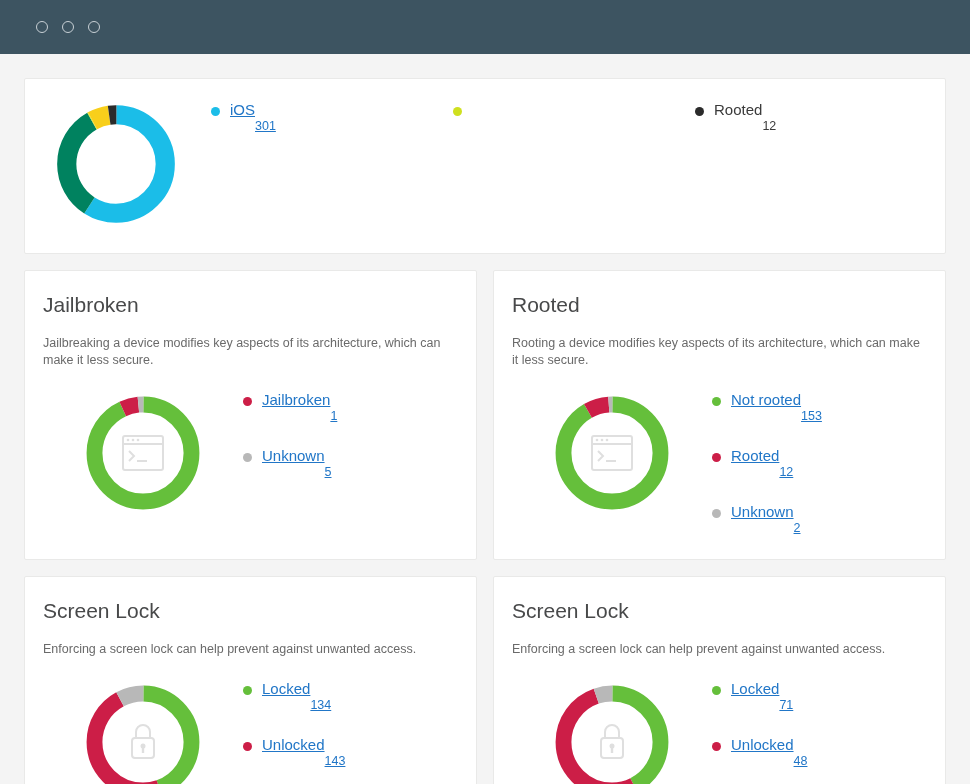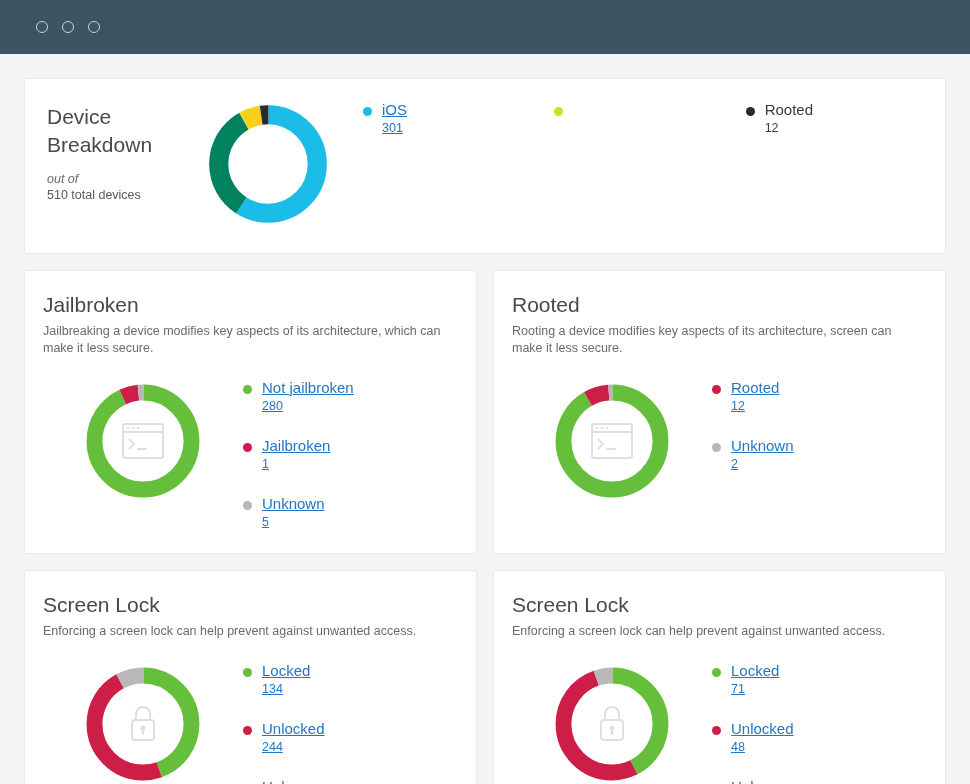--- a/index.html
+++ b/index.html
@@ -10,52 +10,47 @@
   .card { background: #fff; border: 1px solid #e9e9e8; border-radius: 2px; }
   .hero { display: flex; padding: 20px 28px 24px 22px; align-items: flex-start; }
   .hero-left { width: 152px; padding-top: 4px; }
   .hero-title { font-size: 21px; font-weight: 300; color: #48494a; line-height: 1.35; }
   .hero-sub1 { font-size: 12.5px; font-style: italic; color: #6a6a6a; margin-top: 12px; }
   .hero-sub2 { font-size: 12.5px; color: #5a5a5a; margin-top: 2px; }
   .donut-main { width: 130px; height: 130px; margin-left: 4px; flex-shrink: 0; }
   .hero-legend { flex: 1; display: grid; grid-template-columns: 1fr 1fr 1fr; column-gap: 20px; row-gap: 30px; margin-left: 30px; padding-top: 2px; }
   .leg-item { display: flex; align-items: flex-start; gap: 10px; }
   .bullet { width: 9px; height: 9px; border-radius: 50%; margin-top: 6px; flex-shrink: 0; }
-  .leg-body { display: flex; flex-direction: column; }
+  .leg-body { display: flex; }
   .leg-label { font-size: 15px; font-weight: 300; color: #3a3a3a; }
   .leg-label.link { color: #2176c7; text-decoration: underline; cursor: pointer; }
-  .leg-count { font-size: 12.5px; color: #3a3a3a; margin-top: 3px; }
+  .leg-count { font-size: 12.5px; color: #3a3a3a; margin-top: 18px; }
   .leg-count.link { color: #2176c7; text-decoration: underline; cursor: pointer; }
   .grid2 { display: grid; grid-template-columns: 1fr 1fr; gap: 16px; margin-top: 16px; }
   .panel { padding: 22px 24px 24px 18px; }
   .panel-title { font-size: 21px; font-weight: 300; color: #48494a; }
-  .panel-desc { font-size: 12.5px; color: #6a6a6a; margin-top: 6px; line-height: 1.35; max-width: 420px; }
+  .panel-desc { font-size: 12.5px; color: #6a6a6a; margin-top: 18px; line-height: 1.35; max-width: 420px; }
   .panel-body { display: flex; margin-top: 20px; }
   .ring-wrap { width: 200px; display: flex; justify-content: center; position: relative; }
   .ring { width: 128px; height: 128px; position: relative; }
   .ring svg.icon-center { position: absolute; top: 50%; left: 50%; transform: translate(-50%, -50%); }
   .panel-legend { flex: 1; display: flex; flex-direction: column; gap: 24px; padding-top: 2px; }
 </style>
 </head>
 <body>
 
 <div class="titlebar">
   <div class="dot"></div>
   <div class="dot"></div>
   <div class="dot"></div>
 </div>
 
 <div class="content">
 
   <div class="card hero">
-    <div class="hero-left">
-      <div class="hero-title">Device Breakdown</div>
-      <div class="hero-sub1">out of</div>
-      <div class="hero-sub2">510 total devices</div>
-    </div>
     <div class="donut-main">
       <svg viewBox="0 0 42 42" width="130" height="130" id="hero-donut">
           <circle cx="21" cy="21" r="15.9155" fill="transparent" stroke="#1bbde8" stroke-width="6.2" stroke-dasharray="59.01960784313726 40.98039215686274" stroke-dashoffset="25"></circle>
           <circle cx="21" cy="21" r="15.9155" fill="transparent" stroke="#00825f" stroke-width="6.2" stroke-dasharray="32.745098039215684 67.25490196078431" stroke-dashoffset="-34.01960784313726"></circle>
           <circle cx="21" cy="21" r="15.9155" fill="transparent" stroke="#cfe01f" stroke-width="6.2" stroke-dasharray="0.19607843137254902 99.80392156862744" stroke-dashoffset="-66.76470588235294"></circle>
           <circle cx="21" cy="21" r="15.9155" fill="transparent" stroke="#f8cf1b" stroke-width="6.2" stroke-dasharray="5.686274509803922 94.31372549019608" stroke-dashoffset="-66.9607843137255"></circle>
           <circle cx="21" cy="21" r="15.9155" fill="transparent" stroke="#2b2b2b" stroke-width="6.2" stroke-dasharray="2.3529411764705883 97.6470588235294" stroke-dashoffset="-72.64705882352942"></circle>
         </svg>
     </div>
     <div class="hero-legend" id="hero-legend">
@@ -94,64 +89,64 @@
                 <line x1="1" y1="9" x2="41" y2="9" stroke="#dfdfdf" stroke-width="2"></line>
                 <circle cx="6" cy="5" r="1.3" fill="#dfdfdf"></circle>
                 <circle cx="11" cy="5" r="1.3" fill="#dfdfdf"></circle>
                 <circle cx="16" cy="5" r="1.3" fill="#dfdfdf"></circle>
                 <polyline points="7,16 12,21 7,26" fill="none" stroke="#dfdfdf" stroke-width="2"></polyline>
                 <line x1="15" y1="26" x2="25" y2="26" stroke="#dfdfdf" stroke-width="2"></line>
               </svg></div>
           </div>
           <div class="panel-legend">
             <div class="leg-item">
-              <div class="bullet" style="background: rgb(101, 191, 59);"></div>
-              <div class="leg-body">
-                <span class="leg-label link">Not jailbroken</span>
-                <span class="leg-count link">280</span>
-              </div>
-            </div>
-            <div class="leg-item">
               <div class="bullet" style="background: rgb(204, 30, 71);"></div>
               <div class="leg-body">
                 <span class="leg-label link">Jailbroken</span>
                 <span class="leg-count link">1</span>
               </div>
             </div>
             <div class="leg-item">
               <div class="bullet" style="background: rgb(184, 184, 184);"></div>
               <div class="leg-body">
                 <span class="leg-label link">Unknown</span>
                 <span class="leg-count link">5</span>
               </div>
             </div>
           </div>
         </div>
       </div>
       <div class="card panel">
         <div class="panel-title">Rooted</div>
-        <div class="panel-desc">Rooting a device modifies key aspects of its architecture, screen can make it less secure.</div>
+        <div class="panel-desc">Rooting a device modifies key aspects of its architecture, which can make it less secure.</div>
         <div class="panel-body">
           <div class="ring-wrap">
             <div class="ring"><svg viewBox="0 0 42 42" width="128" height="128">
                 <circle cx="21" cy="21" r="15.9155" fill="transparent" stroke="#65bf3b" stroke-width="5.2" stroke-dasharray="91.61676646706587 8.383233532934128" stroke-dashoffset="25"></circle>
                 <circle cx="21" cy="21" r="15.9155" fill="transparent" stroke="#cc1e47" stroke-width="5.2" stroke-dasharray="7.18562874251497 92.81437125748504" stroke-dashoffset="-66.61676646706587"></circle>
                 <circle cx="21" cy="21" r="15.9155" fill="transparent" stroke="#b8b8b8" stroke-width="5.2" stroke-dasharray="1.1976047904191618 98.80239520958084" stroke-dashoffset="-73.80239520958084"></circle>
               </svg><svg class="icon-center" width="42" height="36" viewBox="0 0 42 36">
                 <rect x="1" y="1" width="40" height="34" rx="2" fill="none" stroke="#dfdfdf" stroke-width="2"></rect>
                 <line x1="1" y1="9" x2="41" y2="9" stroke="#dfdfdf" stroke-width="2"></line>
                 <circle cx="6" cy="5" r="1.3" fill="#dfdfdf"></circle>
                 <circle cx="11" cy="5" r="1.3" fill="#dfdfdf"></circle>
                 <circle cx="16" cy="5" r="1.3" fill="#dfdfdf"></circle>
                 <polyline points="7,16 12,21 7,26" fill="none" stroke="#dfdfdf" stroke-width="2"></polyline>
                 <line x1="15" y1="26" x2="25" y2="26" stroke="#dfdfdf" stroke-width="2"></line>
               </svg></div>
           </div>
           <div class="panel-legend">
             <div class="leg-item">
+              <div class="bullet" style="background: rgb(101, 191, 59);"></div>
+              <div class="leg-body">
+                <span class="leg-label link">Not rooted</span>
+                <span class="leg-count link">153</span>
+              </div>
+            </div>
+            <div class="leg-item">
               <div class="bullet" style="background: rgb(204, 30, 71);"></div>
               <div class="leg-body">
                 <span class="leg-label link">Rooted</span>
                 <span class="leg-count link">12</span>
               </div>
             </div>
             <div class="leg-item">
               <div class="bullet" style="background: rgb(184, 184, 184);"></div>
               <div class="leg-body">
                 <span class="leg-label link">Unknown</span>
@@ -182,21 +177,21 @@
               <div class="bullet" style="background: rgb(101, 191, 59);"></div>
               <div class="leg-body">
                 <span class="leg-label link">Locked</span>
                 <span class="leg-count link">134</span>
               </div>
             </div>
             <div class="leg-item">
               <div class="bullet" style="background: rgb(204, 30, 71);"></div>
               <div class="leg-body">
                 <span class="leg-label link">Unlocked</span>
-                <span class="leg-count link">244</span>
+                <span class="leg-count link">143</span>
               </div>
             </div>
             <div class="leg-item">
               <div class="bullet" style="background: rgb(184, 184, 184);"></div>
               <div class="leg-body">
                 <span class="leg-label link">Unknown</span>
               </div>
             </div>
           </div>
         </div>

